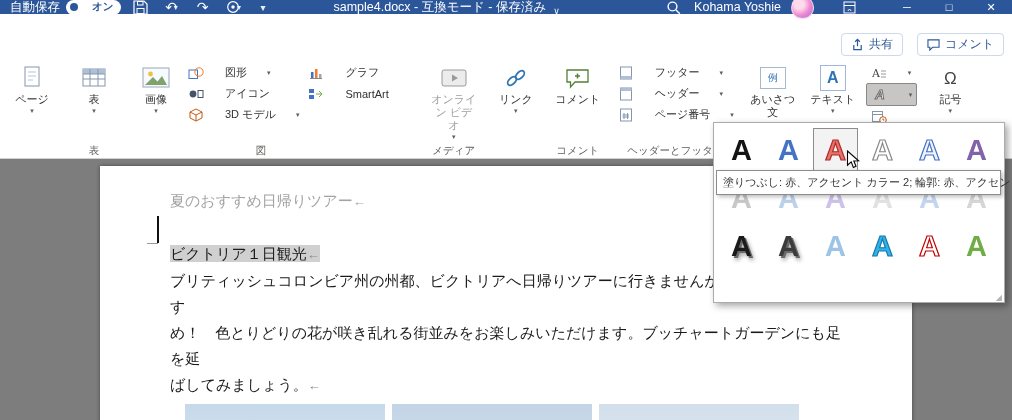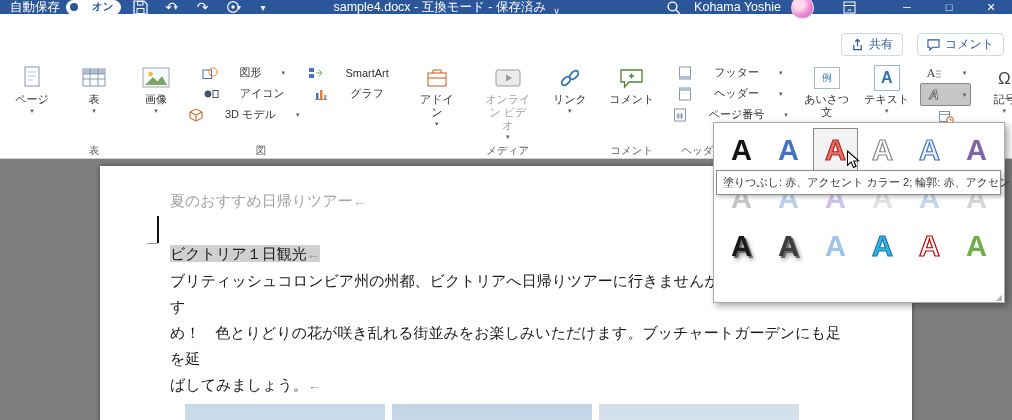--- a/index.html
+++ b/index.html
@@ -41,21 +41,21 @@
           border-bottom:1px solid #d2d0ce;display:flex;align-items:stretch;padding:1px 2px 0;box-sizing:border-box;overflow:hidden;}
   .rgroup{display:flex;flex-direction:column;padding:0 3px;}
   .gcontent{flex:1;display:flex;align-items:flex-start;}
   .glabel{height:15px;font-size:10.5px;color:#605e5c;text-align:center;line-height:14px;white-space:nowrap;}
   .gdiv{width:1px;background:#e1dfdd;margin:4px 1px;}
   .bigbtn{display:flex;flex-direction:column;align-items:center;padding:4px 4px 0;min-width:46px;}
   .bicon{height:30px;display:flex;align-items:center;justify-content:center;}
   .blabel{font-size:11px;color:#323130;text-align:center;line-height:13px;max-width:58px;}
   .chev{font-size:7px;color:#605e5c;line-height:8px;margin-top:1px;}
   .smcol{display:flex;flex-direction:column;padding-top:3px;}
-  .smbtn{display:flex;align-items:center;gap:20px;height:21px;padding:0 4px;font-size:11px;color:#323130;white-space:nowrap;justify-content:center;}
+  .smbtn{display:flex;align-items:center;gap:20px;height:21px;padding:0 4px;font-size:11px;color:#323130;white-space:nowrap;}
   .sicon{width:18px;display:flex;justify-content:center;}
   .chev2{font-size:7px;color:#605e5c;}
   .disabled .blabel{color:#a19f9d;}
   .iconbox{border:1px solid #9db7dd;background:#fff;display:flex;align-items:center;justify-content:center;}
   .greet-box{width:24px;height:20px;font-size:10px;color:#2e74b5;border:1px solid #a8b8cc;}
   .textA-box{width:24px;height:24px;font-size:16px;font-weight:bold;color:#2e74b5;}
   .smbtn.pressed{background:#c8c6c4;border:1px solid #8a8886;border-radius:2px;}
   .waA{font-style:italic;font-weight:bold;font-size:13px;color:#fff;-webkit-text-stroke:1px #6a6a6a;}
   .omega{font-size:17px;color:#444;line-height:1;}
   .sym-group{margin-left:auto;margin-right:40px;}
@@ -258,58 +258,45 @@
                 </svg>
               </span>
             <span>3D モデル</span>
             <span class="chev2">▾</span>
           </div>
         </div>
         <div class="smcol">
           <div class="smbtn">
             <span class="sicon">
                 <svg width="16" height="14" viewBox="0 0 16 14">
-                  <rect x="1" y="2" width="5" height="4" fill="#4472c4"></rect>
-                  <rect x="1" y="8" width="5" height="4" fill="#4472c4"></rect>
-                  <path d="M8 7 H13 M11 4 L14 7 L11 10" fill="none" stroke="#70ad47"></path>
-                </svg>
-              </span>
-            <span>SmartArt</span>
-          </div>
-          <div class="smbtn">
-            <span class="sicon">
-                <svg width="16" height="14" viewBox="0 0 16 14">
                   <path d="M2 12.5 H14" stroke="#888"></path>
                   <rect x="3" y="6" width="2.5" height="6" fill="#4472c4"></rect>
                   <rect x="7" y="3" width="2.5" height="9" fill="#ed7d31"></rect>
                   <rect x="11" y="8" width="2.5" height="4" fill="#a5a5a5"></rect>
                 </svg>
               </span>
             <span>グラフ</span>
           </div>
+          <div class="smbtn">
+            <span class="sicon">
+                <svg width="16" height="14" viewBox="0 0 16 14">
+                  <rect x="1" y="2" width="5" height="4" fill="#4472c4"></rect>
+                  <rect x="1" y="8" width="5" height="4" fill="#4472c4"></rect>
+                  <path d="M8 7 H13 M11 4 L14 7 L11 10" fill="none" stroke="#70ad47"></path>
+                </svg>
+              </span>
+            <span>SmartArt</span>
+          </div>
         </div>
       </div>
       <div class="glabel">図</div>
     </div>
     <div class="gdiv"></div>
 
     <div class="rgroup" style="padding:0 12px;">
-      <div class="gcontent">
-        <div class="bigbtn" style="max-width:52px;">
-          <div class="bicon">
-              <svg width="24" height="24" viewBox="0 0 24 24">
-                <rect x="3" y="7" width="18" height="13" fill="none" stroke="#c55a11"></rect>
-                <path d="M8 7 V4 H16 V7" fill="none" stroke="#c55a11"></path>
-                <path d="M3 12 H21" stroke="#c55a11"></path>
-              </svg>
-            </div>
-          <div class="blabel" style="max-width:42px;">アドイン</div>
-          <div class="chev">▾</div>
-        </div>
-      </div>
       <div class="glabel"></div>
     </div>
     <div class="gdiv"></div>
 
     <div class="rgroup disabled">
       <div class="gcontent">
         <div class="bigbtn" style="max-width:62px;">
           <div class="bicon">
               <svg width="26" height="20" viewBox="0 0 26 20">
                 <rect x="1" y="2" width="24" height="16" rx="2" fill="#ececec" stroke="#9a9a9a"></rect>

